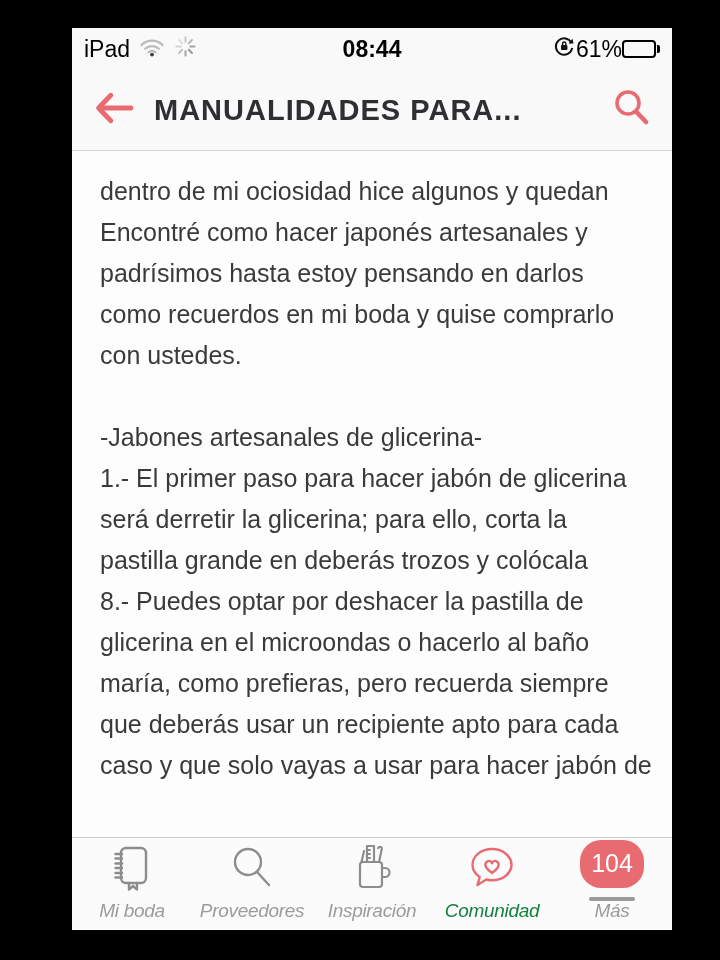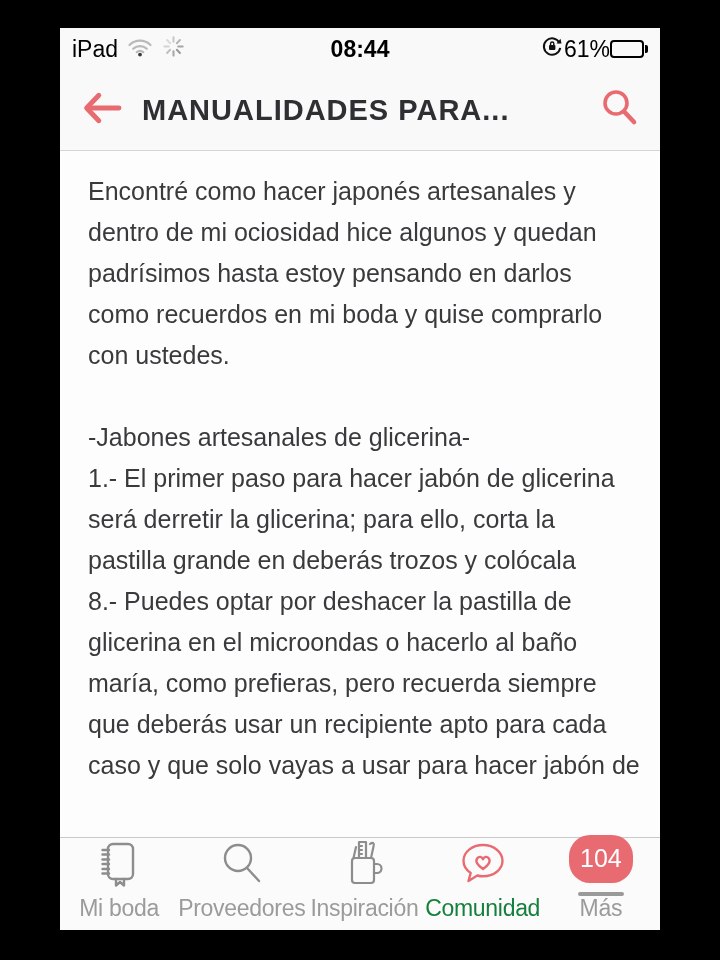--- a/index.html
+++ b/index.html
@@ -1,18 +1,18 @@
 <!DOCTYPE html>
 <html><head>
 <meta charset="utf-8">
 <style>
   * { margin:0; padding:0; box-sizing:border-box; }
   html,body { width:720px; height:960px; background:#000; font-family:"Liberation Sans", sans-serif; }
   .frame { position:relative; width:720px; height:960px; background:#000; overflow:hidden; }
-  .device { position:absolute; left:60px; top:28px; width:600px; height:902px;
+  .device { position:absolute; left:72px; top:28px; width:600px; height:902px;
             background:#fdfdfd; display:flex; flex-direction:column; overflow:hidden; }
 
   
   .status-bar { height:42px; background:#f9f9f9; display:flex; align-items:center;
                 padding:0 12px; font-size:23px; color:#000; flex:0 0 auto; }
   .sb-left  { flex:1; display:flex; align-items:center; gap:9px; }
   .sb-mid   { flex:0 0 auto; font-weight:bold; }
   .sb-right { flex:1; display:flex; align-items:center; justify-content:flex-end; gap:0; }
   .battery { display:flex; align-items:center; }
   .battery-body { width:34px; height:18px; border:2px solid #000; border-radius:4px; padding:2px; }
@@ -30,21 +30,21 @@
   
   .content { flex:1 1 auto; background:#fdfdfd; padding:20px 26px 0 28px; overflow:hidden; }
   .post-line { font-size:25px; line-height:41px; min-height:41px; color:#3a3a3c; white-space:nowrap; }
 
   
   .tab-bar { height:93px; background:#fbfbfb; border-top:1px solid #c9c9c9;
              display:flex; flex:0 0 auto; }
   .tab-item { flex:1; display:flex; flex-direction:column; align-items:center;
               justify-content:flex-end; padding-bottom:8px; cursor:pointer; }
   .tab-icon-box { height:56px; display:flex; align-items:center; justify-content:center; margin-bottom:2px; }
-  .tab-label { font-size:23px; letter-spacing:-0.3px; color:#9b9b9b; white-space:nowrap; }
+  .tab-label { font-size:19px; letter-spacing:-0.3px; color:#9b9b9b; white-space:nowrap;font-style:italic; }
   .tab-item.active .tab-label { color:#15803d; }
   .more-stack { display:flex; flex-direction:column; align-items:center; }
   .more-badge { min-width:64px; height:48px; padding:0 10px; border-radius:21px; background:#e96b72;
                 color:#fff; font-size:25px; display:flex; align-items:center; justify-content:center; }
   .more-line { width:46px; height:4px; background:#9a9a9a; border-radius:2px; margin-top:9px; }
 </style>
 </head>
 <body>
 
 <div class="frame">
@@ -108,22 +108,22 @@
         <span>
           <svg width="40" height="40" viewBox="0 0 40 40" fill="none">
             <circle cx="16" cy="15" r="11" stroke="#e96b72" stroke-width="3.6"></circle>
             <line x1="24.5" y1="24" x2="34" y2="34" stroke="#e96b72" stroke-width="4.6" stroke-linecap="round"></line>
           </svg>
         </span>
       </div>
     </div>
 
     <div class="content">
+      <div class="post-line">dentro de mi ociosidad hice algunos y quedan</div>
       <div class="post-line">Encontré como hacer japonés artesanales y</div>
-      <div class="post-line">dentro de mi ociosidad hice algunos y quedan</div>
       <div class="post-line">padrísimos hasta estoy pensando en darlos</div>
       <div class="post-line">como recuerdos en mi boda y quise comprarlo</div>
       <div class="post-line">con ustedes.</div>
       <div class="post-line"></div>
       <div class="post-line">-Jabones artesanales de glicerina-</div>
       <div class="post-line">1.- El primer paso para hacer jabón de glicerina</div>
       <div class="post-line">será derretir la glicerina; para ello, corta la</div>
       <div class="post-line">pastilla grande en deberás trozos y colócala</div>
       <div class="post-line">8.- Puedes optar por deshacer la pastilla de</div>
       <div class="post-line">glicerina en el microondas o hacerlo al baño</div>

